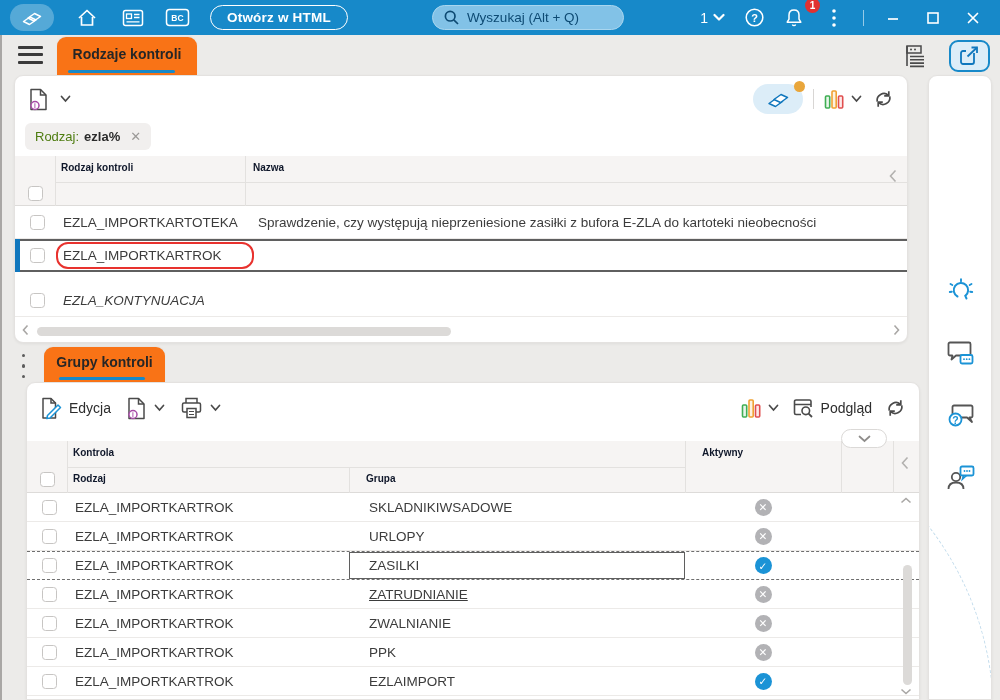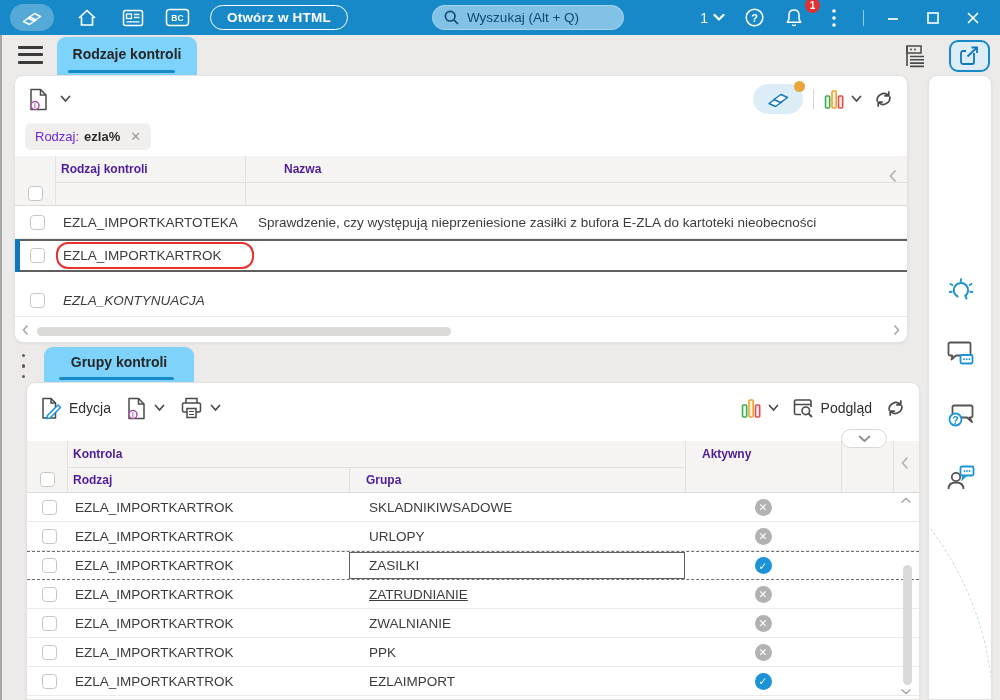--- a/index.html
+++ b/index.html
@@ -19,25 +19,25 @@
   .bell-wrap { position:relative; }
   .badge { position:absolute; top:-6px; right:-7px; min-width:15px; height:15px; border-radius:8px; background:#e03131; color:#fff; font-size:10px; font-weight:700; display:flex; align-items:center; justify-content:center; padding:0 3px; }
   .tb-div { width:1px; height:16px; background:rgba(255,255,255,.55); margin:0 8px; }
 
   
   .left-edge { position:absolute; left:0; top:35px; bottom:0; width:2px; background:#a9a7a5; z-index:40; }
 
   
   .hamburger { position:absolute; left:18px; top:46px; width:25px; height:18px; cursor:pointer; }
   .hamburger i { display:block; height:3.2px; background:#3a3a3a; border-radius:1px; margin-bottom:4.1px; }
-  .tab { position:absolute; background:#7dd3fc; border-radius:9px 9px 0 0; display:flex; align-items:flex-start; justify-content:center; font-size:14px; font-weight:700; color:#262626; cursor:pointer; box-shadow:0 -1px 2px rgba(0,0,0,.04);text-align:center; }
+  .tab { position:absolute; background:#f97316; border-radius:9px 9px 0 0; display:flex; align-items:flex-start; justify-content:center; font-size:14px; font-weight:700; color:#262626; cursor:pointer; box-shadow:0 -1px 2px rgba(0,0,0,.04);text-align:center; }
   .tab .ul { position:absolute; bottom:2px; height:3px; background:#1789c9; border-radius:2px; }
   .tab-main { left:57px; top:37px; width:140px; height:38px; padding-top:9px; }
   .tab-main .ul { left:11px; right:22px; }
-  .tab-bottom { left:44px; top:347px; width:150px; height:35px; padding-top:7px; }
+  .tab-bottom { left:44px; top:347px; width:121px; height:35px; padding-top:7px; }
   .tab-bottom .ul { left:15px; right:20px; }
   .dots-handle { position:absolute; left:22px; top:354px; width:8px; height:24px; display:flex; flex-direction:column; justify-content:space-between; cursor:grab; }
   .dots-handle i { width:3.4px; height:3.4px; border-radius:50%; background:#5c5c5c; }
 
   
   .tree-btn { position:absolute; left:903px; top:44px; width:26px; height:24px; cursor:pointer; }
   .share-btn { position:absolute; left:949px; top:40px; width:41px; height:32px; border:2px solid #1789c9; background:#dcedf8; border-radius:9px; display:flex; align-items:center; justify-content:center; cursor:pointer; }
 
   
   .panel { position:absolute; background:#fff; border:1px solid #e4e2e0; box-shadow:0 1px 3px rgba(0,0,0,.06); }
@@ -54,29 +54,29 @@
   .layers-pill { position:relative; width:50px; height:30px; border-radius:15px; background:#dcedf8; display:flex; align-items:center; justify-content:center; cursor:pointer; }
   .warn-dot { position:absolute; top:-3px; right:-2px; width:11px; height:11px; border-radius:50%; background:#e9a63b; }
 
   .toolbar-top { position:absolute; left:12px; top:8px; right:12px; height:30px; display:flex; align-items:center; }
   .toolbar-top .right { margin-left:auto; display:flex; align-items:center; gap:10px; }
   .toolbar-bot { position:absolute; left:12px; top:10px; right:12px; height:30px; display:flex; align-items:center; gap:14px; }
   .toolbar-bot .right { margin-left:auto; display:flex; align-items:center; gap:12px; }
 
   
   .chip { position:absolute; left:10px; top:47px; height:27px; background:#f1efee; border-radius:6px; display:flex; align-items:center; padding:0 10px; gap:5px; font-size:13px; cursor:default; }
-  .chip .lab { color:#6d28d9; }
+  .chip .lab { color:#4d7c0f; }
   .chip .val { color:#2b2b2b; font-weight:700; }
   .chip .x { color:#9b9997; font-size:13px; margin-left:5px; cursor:pointer; }
 
   
   .checkbox { width:15px; height:15px; border:1.5px solid #c7c5c3; border-radius:3.5px; background:#fff; cursor:pointer; flex:none; }
 
   .t-head { position:absolute; left:0; right:0; background:#f6f4f3; border-bottom:1px solid #dddbd9; }
-  .t-head .hl { position:absolute; font-size:12px; font-weight:700; color:#4c1d95; }
+  .t-head .hl { position:absolute; font-size:10px; font-weight:700; color:#0f172a; }
   .t-head .vline { position:absolute; width:1px; background:#e3e1df; }
   .t-head .hline { position:absolute; height:1px; background:#e3e1df; }
   .pin-chev { position:absolute; color:#b3b1af; }
 
   .trow { position:absolute; left:0; right:0; height:33px; display:grid; grid-template-columns:43px 192px 1fr; align-items:center; border-bottom:1px solid #eceae8; background:#fff; cursor:pointer; }
   .trow .cell { font-size:13.5px; color:#3c3c3c; white-space:nowrap; overflow:hidden; }
   .trow .cbx { margin-left:15px; }
   .trow.selected { border-top:2px solid #5f5f5f; border-bottom:2px solid #5f5f5f; }
   .selbar { position:absolute; left:0; top:-2px; bottom:-2px; width:4.5px; background:#1077bd; }
   .redbox { position:absolute; left:41px; top:1px; bottom:1px; width:198px; border:2.2px solid #e8322e; border-radius:12px; pointer-events:none; }
@@ -300,21 +300,21 @@
   </div>
 
   <div class="chip">
     <span class="lab">Rodzaj:</span>
     <span class="val">ezla%</span>
     <span class="x">✕</span>
   </div>
 
   <div class="t-head" style="top:80px; height:50px;">
     <span class="hl" style="left:46px; top:6px;">Rodzaj kontroli</span>
-    <span class="hl" style="left:238px; top:6px;margin-left:31px;">Nazwa</span>
+    <span class="hl" style="left:238px; top:6px;">Nazwa</span>
     <span class="vline" style="left:40px; top:0; height:50px;"></span>
     <span class="vline" style="left:230px; top:0; height:50px;"></span>
     <span class="hline" style="left:40px; right:0; top:26px;"></span>
     <span class="checkbox" style="position:absolute; left:13px; top:30px;"></span>
     <span class="pin-chev" style="right:10px; top:13px;">
       <svg width="8" height="14" viewBox="0 0 8 14">
           <path d="M6.5 1.5 L1.5 7 L6.5 12.5" fill="none" stroke="#b3b1af" stroke-width="1.6"></path>
         </svg>
     </span>
   </div>

